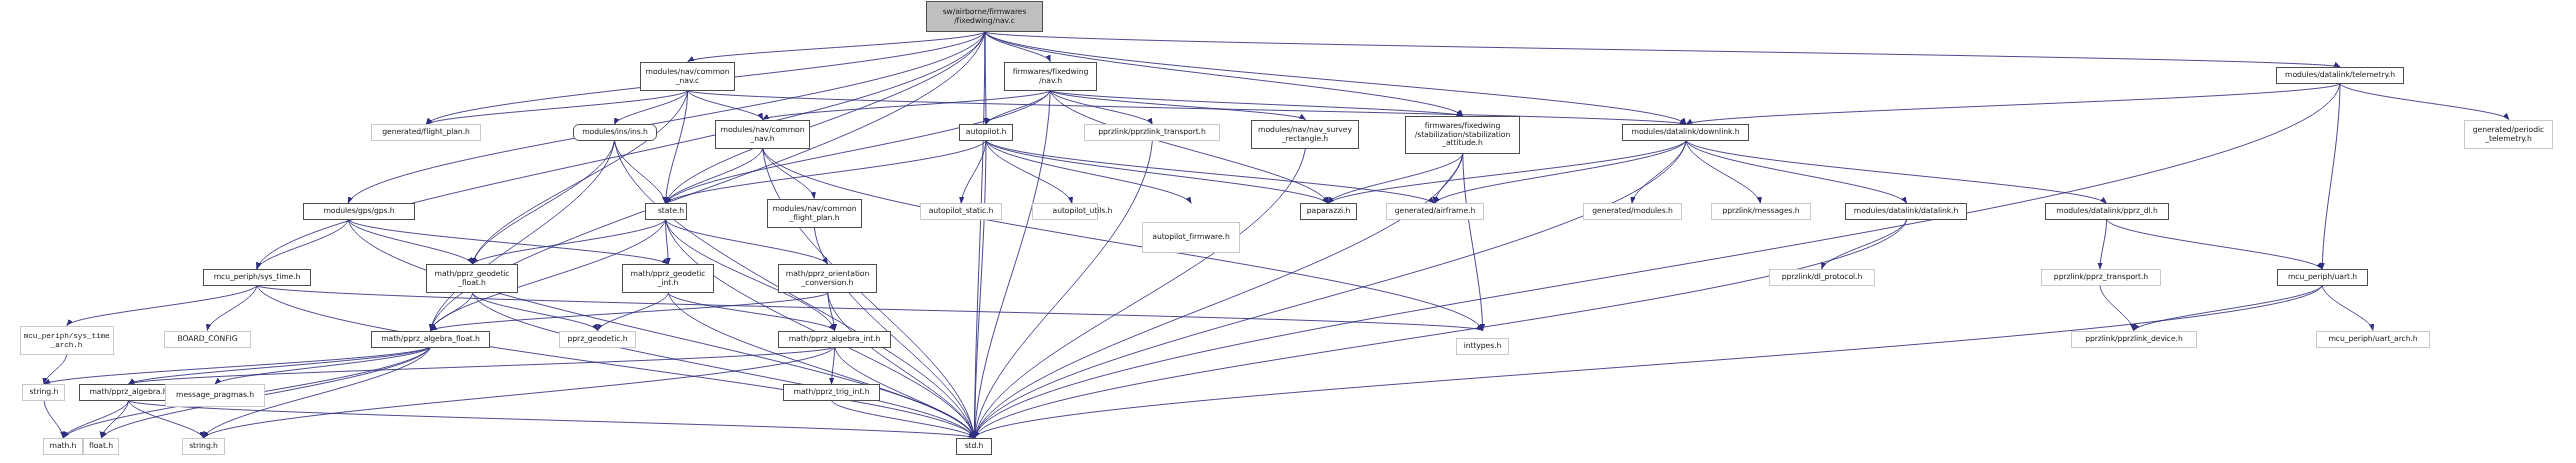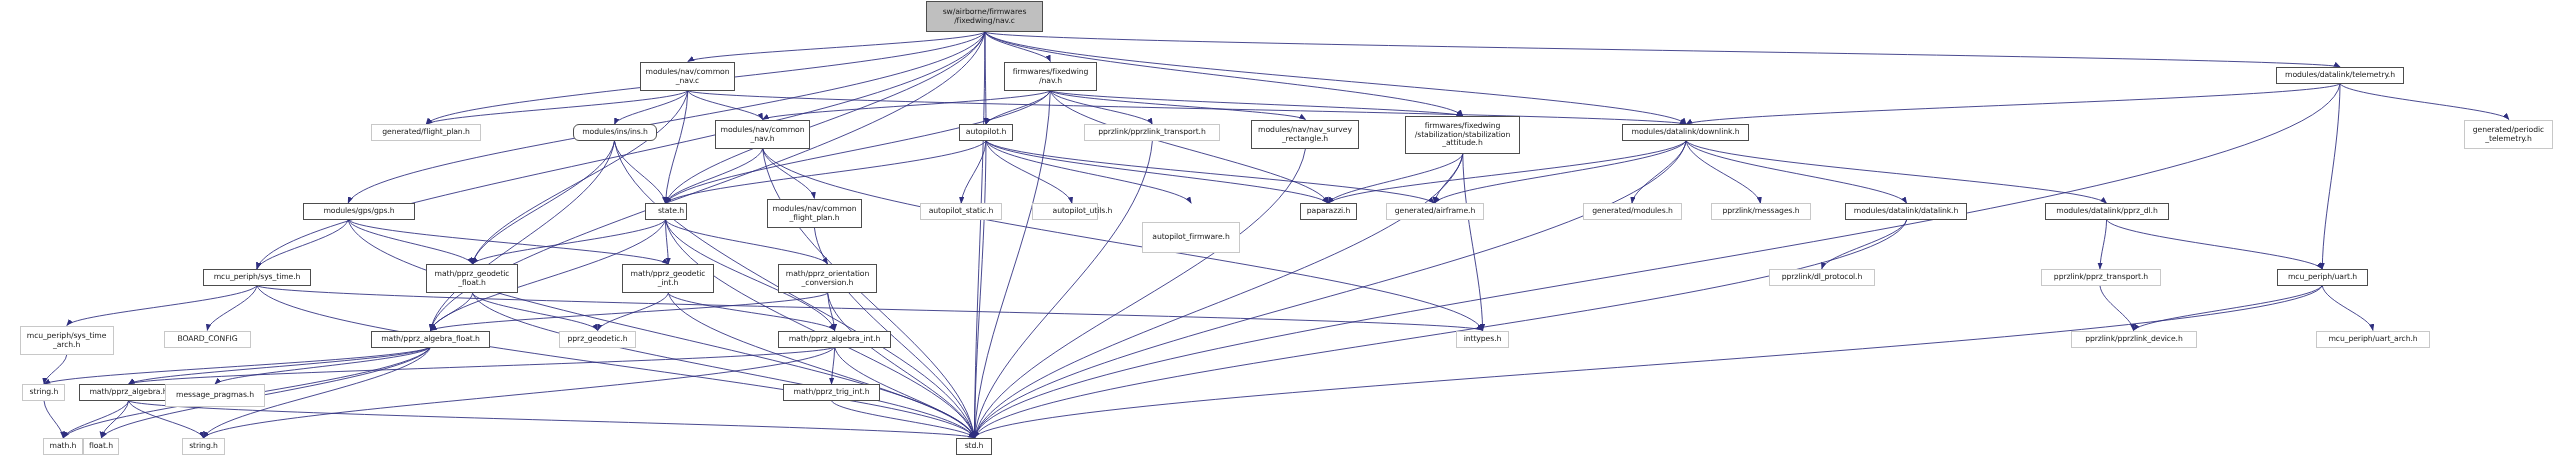--- a/index.html
+++ b/index.html
@@ -208,27 +208,27 @@
       <div class="node strong" style="left: 203px; top: 269px; width: 108px; height: 17px;">mcu_periph/sys_time.h</div>
       <div class="node strong" style="left: 426px; top: 264px; width: 92px; height: 29px;">math/pprz_geodetic
 _float.h</div>
       <div class="node strong" style="left: 622px; top: 264px; width: 92px; height: 29px;">math/pprz_geodetic
 _int.h</div>
       <div class="node strong" style="left: 778px; top: 264px; width: 99px; height: 29px;">math/pprz_orientation
 _conversion.h</div>
       <div class="node " style="left: 1769px; top: 269px; width: 106px; height: 17px;">pprzlink/dl_protocol.h</div>
       <div class="node " style="left: 2041px; top: 269px; width: 120px; height: 17px;">pprzlink/pprz_transport.h</div>
       <div class="node strong" style="left: 2277px; top: 269px; width: 91px; height: 17px;">mcu_periph/uart.h</div>
-      <div class="node " style="left: 19.6px; top: 326px; width: 94px; height: 29px;">mcu_periph/sys_time
+      <div class="node " style="left: 19.6px; top: 326px; width: 94px; height: 29px; font-family: Liberation Mono, monospace;">mcu_periph/sys_time
 _arch.h</div>
       <div class="node " style="left: 164px; top: 331px; width: 87px; height: 17px;">BOARD_CONFIG</div>
       <div class="node strong" style="left: 371px; top: 331px; width: 119px; height: 17px;">math/pprz_algebra_float.h</div>
       <div class="node " style="left: 559px; top: 331px; width: 77px; height: 17px;">pprz_geodetic.h</div>
       <div class="node strong" style="left: 778px; top: 331px; width: 113px; height: 17px;">math/pprz_algebra_int.h</div>
-      <div class="node " style="left: 1456px; top: 331px; width: 53px; height: 17px;">inttypes.h</div>
+      <div class="node " style="left: 1456px; top: 338px; width: 53px; height: 17px;">inttypes.h</div>
       <div class="node " style="left: 2071px; top: 331px; width: 126px; height: 17px;">pprzlink/pprzlink_device.h</div>
       <div class="node " style="left: 2316px; top: 331px; width: 114px; height: 17px;">mcu_periph/uart_arch.h</div>
       <div class="node " style="left: 22.4px; top: 384px; width: 43px; height: 17px;">string.h</div>
       <div class="node strong" style="left: 79px; top: 384px; width: 99px; height: 17px;">math/pprz_algebra.h</div>
       <div class="node " style="left: 165px; top: 384px; width: 100px; height: 23px;">message_pragmas.h</div>
       <div class="node strong" style="left: 783px; top: 384px; width: 97px; height: 17px;">math/pprz_trig_int.h</div>
       <div class="node " style="left: 43px; top: 438px; width: 40px; height: 17px;">math.h</div>
       <div class="node " style="left: 83px; top: 438px; width: 36px; height: 17px;">float.h</div>
       <div class="node " style="left: 182px; top: 438px; width: 43px; height: 17px; text-align: center;">string.h</div>
       <div class="node strong" style="left: 956px; top: 438px; width: 36px; height: 17px;">std.h</div>

